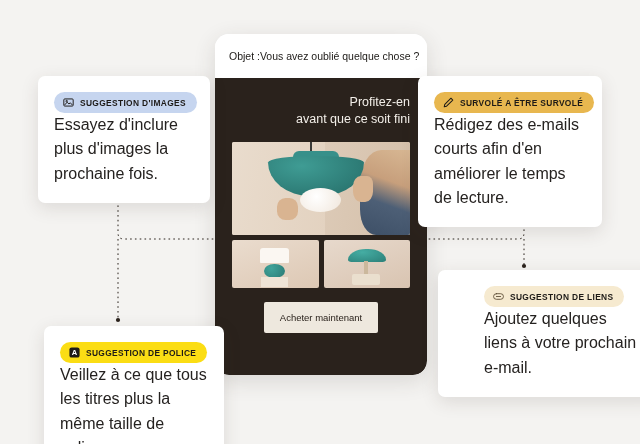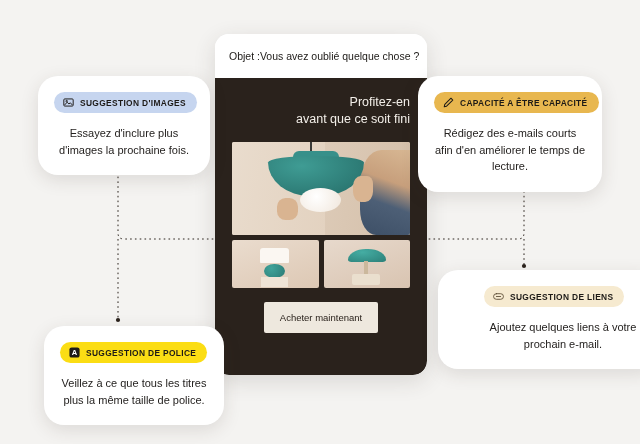--- a/index.html
+++ b/index.html
@@ -105,35 +105,35 @@
   .cta {
     background: #eee8de; color: #2a221c;
     font-size: 9.5px; padding: 10px 16px; border: none; border-radius: 2px;
     font-family: "Liberation Sans", sans-serif; cursor: pointer; white-space: nowrap;
   }
 
   
   .card {
     position: absolute;
     background: #ffffff;
-    border-radius: 20px;
+    border-radius: 7px;
     box-shadow: 0 5px 18px rgba(60,50,40,.13);
     padding: 16px 16px 17px 16px;
   }
   .badge {
     display: inline-flex; align-items: center; gap: 6px;
     border-radius: 999px; padding: 5px 11px 5px 9px;
     font-size: 8.4px; font-weight: bold; letter-spacing: .35px;
     color: #1d1a17; white-space: nowrap;
   }
   .badge .ico { display: inline-flex; align-items: center; justify-content: center;
                 width: 11px; height: 11px; flex: 0 0 auto; }
   .card-text {
-    margin-top: 12px;
-    font-size: 11px; line-height: 1.52; color: #252220; text-align: center;
+    margin-top: 0;
+    font-size: 16px; line-height: 1.52; color: #252220;
   }
 
   #card-images   { left: 38px;  top: 76px;  width: 172px; }
   #card-font     { left: 44px;  top: 326px; width: 180px; }
   #card-hover    { left: 418px; top: 76px;  width: 184px; }
   #card-links    { left: 438px; top: 270px; width: 220px; padding-left: 46px; }
 </style>
 </head>
 <body>
 
@@ -227,21 +227,21 @@
     <div class="card-text">Veillez à ce que tous les titres plus la même taille de police.</div>
   </div>
 
   <div class="card" id="card-hover">
     <span class="badge" style="background:#e8b74f;">
       <span class="ico">
         <svg viewBox="0 0 16 16" width="11" height="11" fill="none" stroke="#1d1a17" stroke-width="1.5" stroke-linecap="round" stroke-linejoin="round">
           <path d="M11.6 1.8 L14.2 4.4 L5.2 13.4 L1.8 14.2 L2.6 10.8 Z"></path>
         </svg>
       </span>
-      <span>CAPACITÉ A ÊTRE CAPACITÉ</span>
+      <span>SURVOLÉ A ÊTRE SURVOLÉ</span>
     </span>
     <div class="card-text">Rédigez des e-mails courts afin d'en améliorer le temps de lecture.</div>
   </div>
 
   <div class="card" id="card-links">
     <span class="badge" style="background:#f6ead0;">
       <span class="ico">
         <svg viewBox="0 0 18 12" width="12" height="9" fill="none" stroke="#5a4a32" stroke-width="1.4" stroke-linecap="round">
           <rect x="0.9" y="1.4" width="16.2" height="9.2" rx="4.6"></rect>
           <path d="M5.6 6 L12.4 6"></path>

